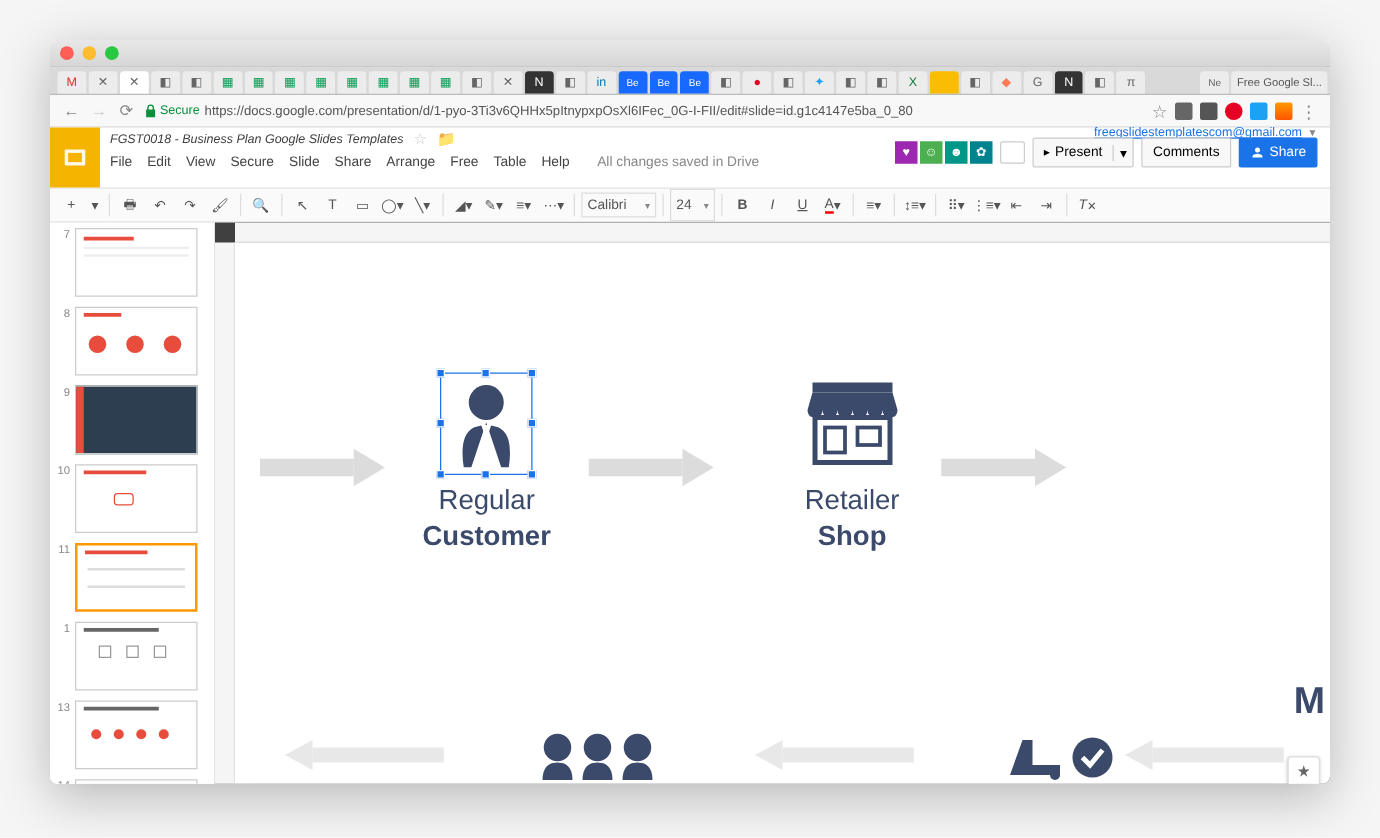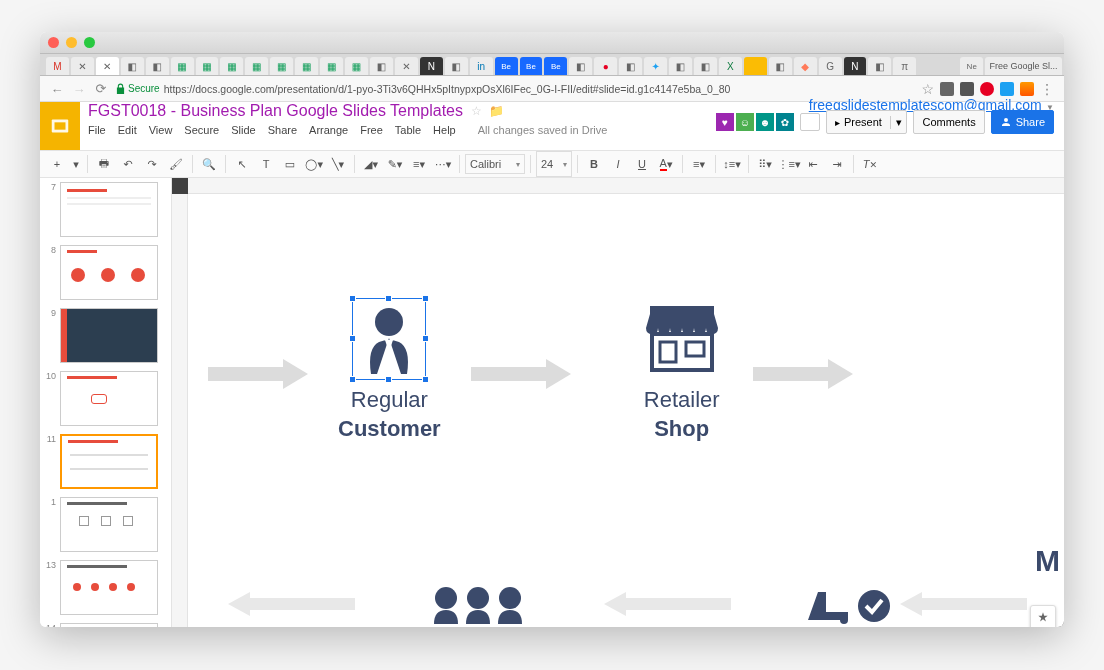--- a/index.html
+++ b/index.html
@@ -23,26 +23,26 @@
 .nav-btn { width: 18px; height: 18px; display: flex; align-items: center; justify-content: center; color: #888; font-size: 13px; margin: 0 2px; }
 .secure { color: #0a8f3c; font-size: 10px; margin: 0 4px; display: flex; align-items: center; }
 .lock-svg { width: 9px; height: 11px; margin-right: 3px; }
 .url-text { font-size: 10.5px; color: #555; flex: 1; white-space: nowrap; overflow: hidden; }
 .ext-icons { display: flex; align-items: center; gap: 6px; padding: 0 4px; }
 .ext-icon { width: 14px; height: 14px; border-radius: 2px; }
 .slides-logo { width: 40px; height: 48px; background: #f5b400; display: flex; align-items: center; justify-content: center; }
 .slides-logo svg { width: 22px; height: 22px; }
 .doc-meta { flex: 1; padding-left: 8px; }
 .doc-title-row { display: flex; align-items: center; gap: 8px; height: 18px; }
-.doc-title { font-size: 16px; color: #a21caf; }
+.doc-title { font-size: 10px; color: #404040; font-style: italic; }
 .fav-icon { color: #ccc; font-size: 12px; }
 .folder-icon { color: #888; font-size: 12px; }
 .menu-row { display: flex; align-items: center; gap: 12px; font-size: 11px; color: #444; height: 18px; padding-top: 2px; }
 .save-status { color: #888; margin-left: 10px; }
-.user-email { font-size: 14px; color: #1a73e8; text-decoration: underline; }
+.user-email { font-size: 10px; color: #1a73e8; text-decoration: underline; }
 .collab { display: flex; gap: 2px; }
 .collab-sq { width: 18px; height: 18px; display: flex; align-items: center; justify-content: center; color: white; font-size: 10px; }
 .chat-bubble { width: 20px; height: 18px; border: 1px solid #ccc; border-radius: 2px; }
 .btn { height: 24px; border: 1px solid #ccc; border-radius: 2px; padding: 0 8px; font-size: 11px; display: flex; align-items: center; background: #f8f8f8; cursor: pointer; }
 .btn.combo { padding: 0; }
 .btn.combo .main { padding: 0 8px; display: flex; align-items: center; gap: 4px; }
 .btn.combo .drop { border-left: 1px solid #ccc; padding: 0 5px; }
 .btn.share { background: #1a73e8; color: white; border-color: #1a73e8; gap: 4px; }
 
 .title-area-wrap { display: flex; }

